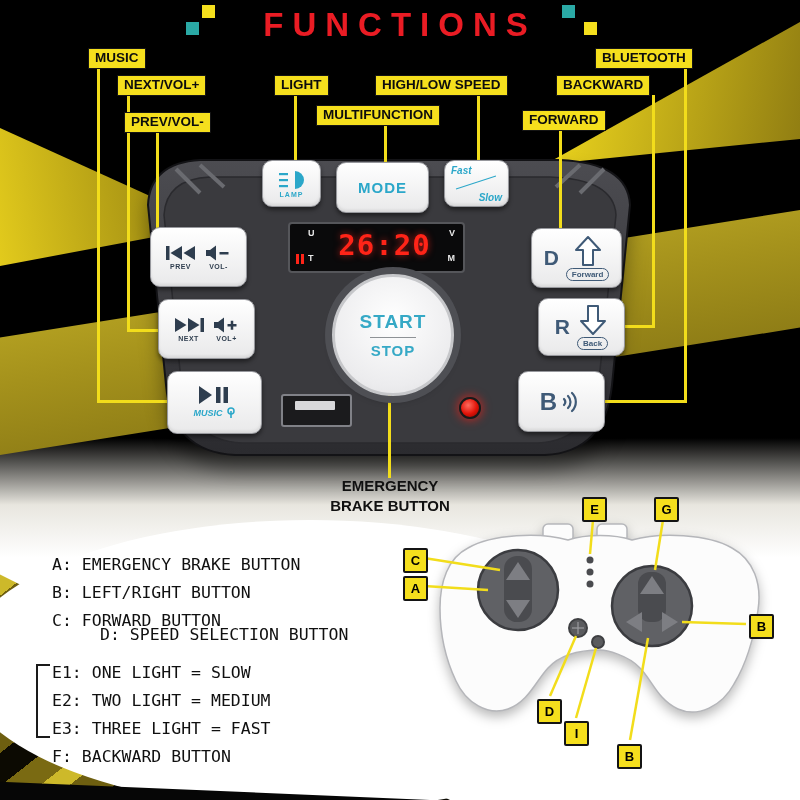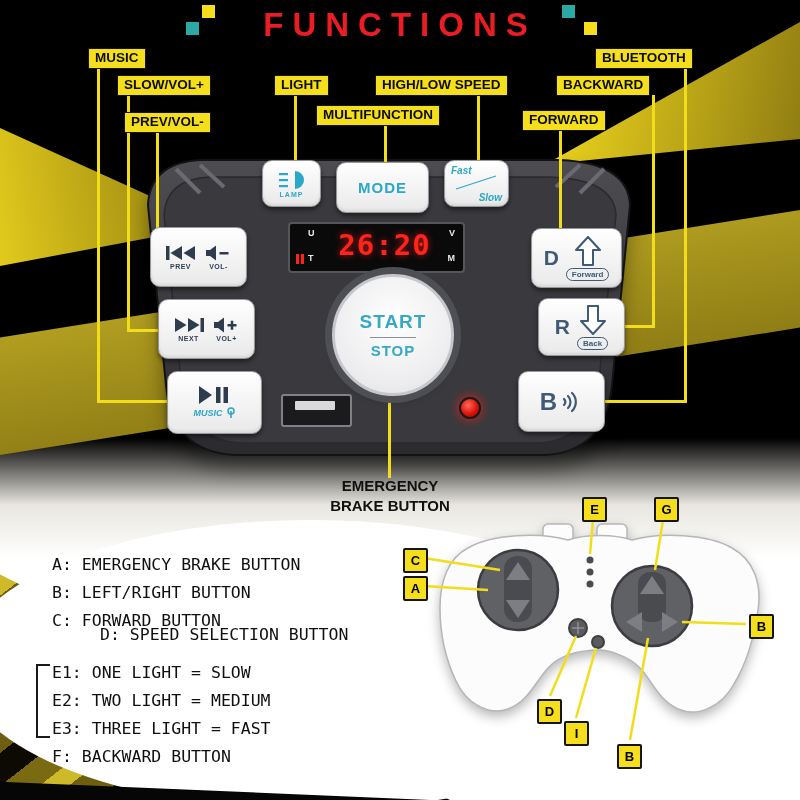--- a/index.html
+++ b/index.html
@@ -46,21 +46,21 @@
               clip-path:polygon(0 62%,0 100%,100% 100%);background:#060606;"></div>
 
   <div class="abs" style="left:0;top:6px;width:800px;text-align:center;color:#ea1c24;font-size:33px;font-weight:800;
               letter-spacing:9px;z-index:10;">FUNCTIONS</div>
   <div class="sq" style="left:202px;top:5px;background:#f5df1d;"></div>
   <div class="sq" style="left:186px;top:22px;background:#2aa9a5;"></div>
   <div class="sq" style="left:562px;top:5px;background:#2aa9a5;"></div>
   <div class="sq" style="left:584px;top:22px;background:#f5df1d;"></div>
 
   <div class="lbl" style="left:88px;top:48px;">MUSIC</div>
-  <div class="lbl" style="left:117px;top:75px;">SLOW/VOL+</div>
+  <div class="lbl" style="left:117px;top:75px;">NEXT/VOL+</div>
   <div class="lbl" style="left:124px;top:112px;">PREV/VOL-</div>
   <div class="lbl" style="left:274px;top:75px;">LIGHT</div>
   <div class="lbl" style="left:316px;top:105px;">MULTIFUNCTION</div>
   <div class="lbl" style="left:375px;top:75px;">HIGH/LOW SPEED</div>
   <div class="lbl" style="left:595px;top:48px;">BLUETOOTH</div>
   <div class="lbl" style="left:556px;top:75px;">BACKWARD</div>
   <div class="lbl" style="left:522px;top:110px;">FORWARD</div>
 
   <div class="yline" style="left:97px;top:67px;width:3px;height:336px;"></div>
   <div class="yline" style="left:97px;top:400px;width:78px;height:3px;"></div>

